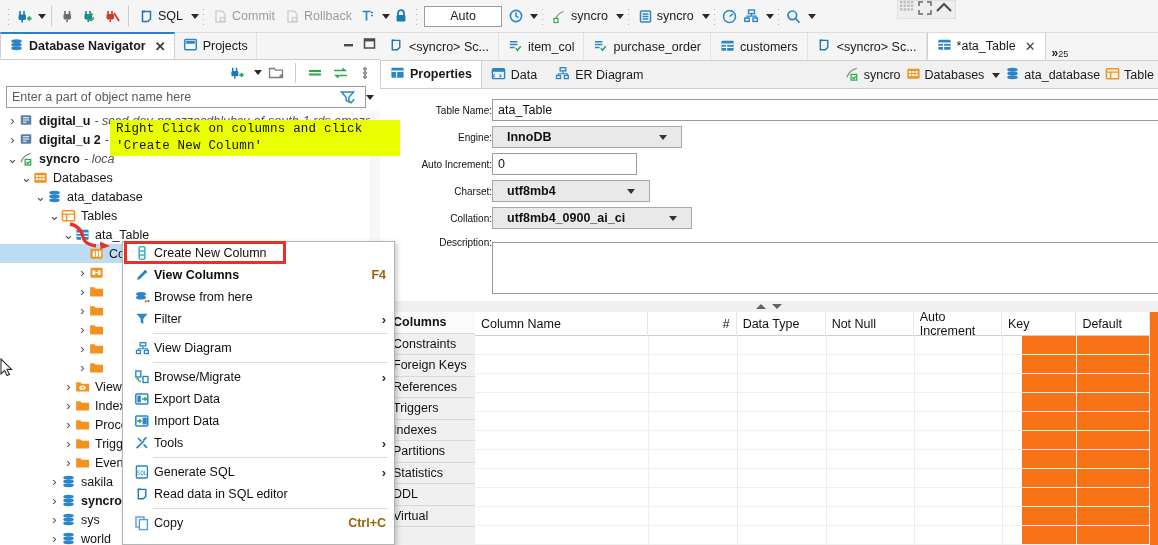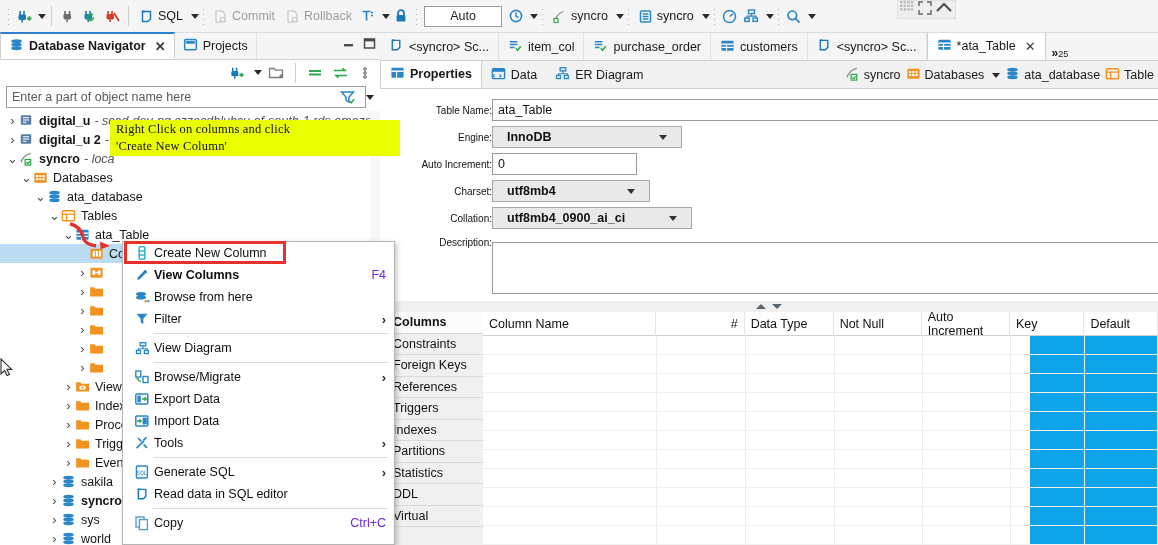--- a/index.html
+++ b/index.html
@@ -86,21 +86,21 @@
   .arrow { width:13px; text-align:center; color:#4a4a4a; font-size:10px;
            flex:0 0 13px; }
   .ico { width:17px; height:15px; flex:0 0 17px; margin-right:3px;
          position:relative; }
   .nm { color:#141414; }
   .nm.b { font-weight:bold; }
   .sub { color:#555; font-style:italic; margin-left:4px; }
 
   
   #editor { position:absolute; left:380px; top:61px; width:778px; height:484px;
-            background:#0ea5e9; }
+            background:#f97316; }
   #eptabs { position:absolute; left:0; top:0; width:778px; height:28px;
             background:#f1f1f1; border-bottom:1px solid #cfcfcf;
             display:flex; align-items:flex-end; }
   .ptab { display:flex; align-items:center; gap:5px; height:27px; padding:0 9px;
           font-size:12.5px; cursor:pointer; }
   .ptab.act { background:#fff; border:1px solid #cfcfcf; border-bottom:1px solid #fff;
               height:28px; font-weight:bold; }
   #crumbs { position:absolute; right:4px; top:3px; height:22px;
             display:flex; align-items:center; gap:5px; font-size:12.5px;
             white-space:nowrap; }
@@ -137,49 +137,49 @@
   #sidetabs { position:absolute; left:0; top:251px; width:103px; height:233px;
               background:#f0f0f0; }
   .stab { height:21.5px; display:flex; align-items:center; gap:5px;
           padding-left:4px; font-size:12.5px; border-bottom:1px solid #d9d9d9;
           cursor:pointer; color:#111; }
   .stab.act { font-weight:bold; background:#fbfbfb; }
   .sbar { width:4px; height:11px; background:#9aa3ab; flex:0 0 4px;}
   .stab.act .sbar { background:#f3921f; }
 
   
-  #grid { position:absolute; left:103px; top:251px; width:547px; height:233px;
+  #grid { position:absolute; left:95px; top:251px; width:547px; height:233px;
           background:#fff;text-decoration:underline; }
   #gridhead { position:absolute; left:0; top:0; width:675px; height:24px;
               background:#fff; border-bottom:1px solid #cfcfcf; display:flex; }
   .gh { border-right:1px solid #e6e6e6; font-size:12.5px; color:#111;
         display:flex; align-items:center; padding:0 6px; height:24px;
         cursor:pointer; }
   .gh.num { justify-content:flex-end; }
   .gbody { position:absolute; left:0; top:24px; width:675px; height:209px; }
   .grow { height:19px; border-bottom:1px solid #f0f0f0; display:flex; }
   .gcell { border-right:1px solid #ededed; height:19px; }
 
   
   #ctxmenu { position:absolute; left:122px; top:241px; width:273px; height:304px;
              background:#ffffff; border:1px solid #b5b5b5;
              box-shadow:2px 2px 5px rgba(0,0,0,.22); z-index:50; }
   .mi { height:22px; display:flex; align-items:center; padding:0 8px 0 7px;
         font-size:12.5px; cursor:pointer; color:#0f0f0f; }
   .mi .mico { width:24px; flex:0 0 24px; display:flex; justify-content:center;}
   .mi .mlbl { flex:1; }
-  .mi .macc { color:#6d28d9; font-size:12.5px; margin-left:0; }
+  .mi .macc { color:#a16207; font-size:12.5px; margin-left:0;font-weight:bold; }
   .mi .msub { color:#2b2b2b; font-size:13px; font-weight:bold; }
   .mi.bold .mlbl { font-weight:bold; }
   .msep { height:1px; background:#dcdcdc; margin:3px 6px 3px 30px; }
 
   
   #hl { position:absolute; left:110px; top:120px; width:290px; height:36px;
         background:#eaff00; z-index:60; padding:1px 4px 0 6px;
-        font-family:Liberation Serif, serif; font-size:12.5px;
+        font-family:Liberation Mono, monospace; font-size:12.5px;
         line-height:17px; color:#111; letter-spacing:.2px; }
   #hl2 { position:absolute; left:390px; top:129px; width:9px; height:26px;
          background:#eaff00; z-index:5; }
   #redbox { position:absolute; left:124px; top:241px; width:162px; height:23px;
             border:3px solid #e8302a; z-index:61; pointer-events:none; }
   #redarrow { position:absolute; left:66px; top:222px; width:46px; height:30px;
               z-index:62; pointer-events:none; }
   #cursor { position:absolute; left:0px; top:358px; width:13px; height:19px;
             z-index:63; }
   #lscroll { position:absolute; left:370px; top:78px; width:10px; height:467px;

